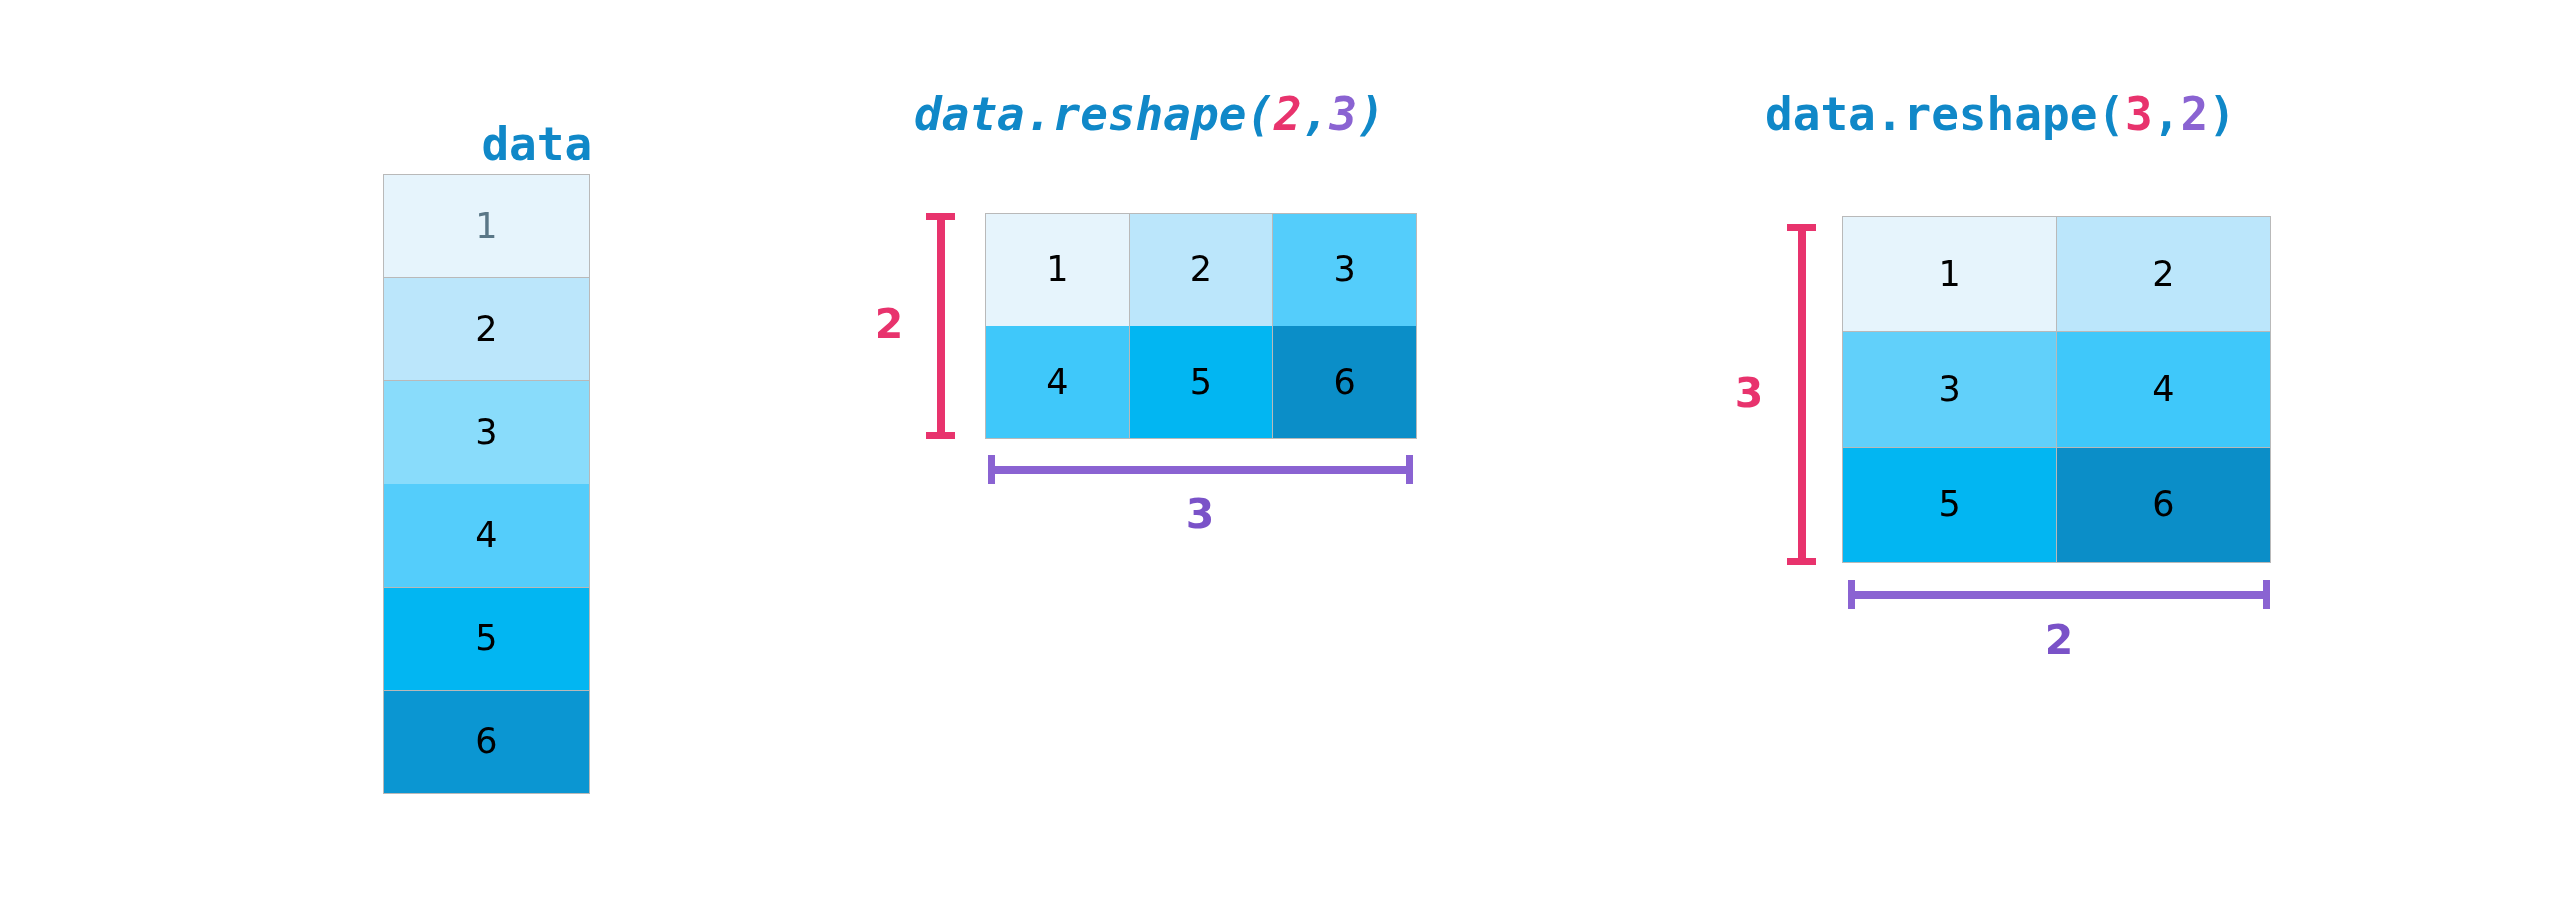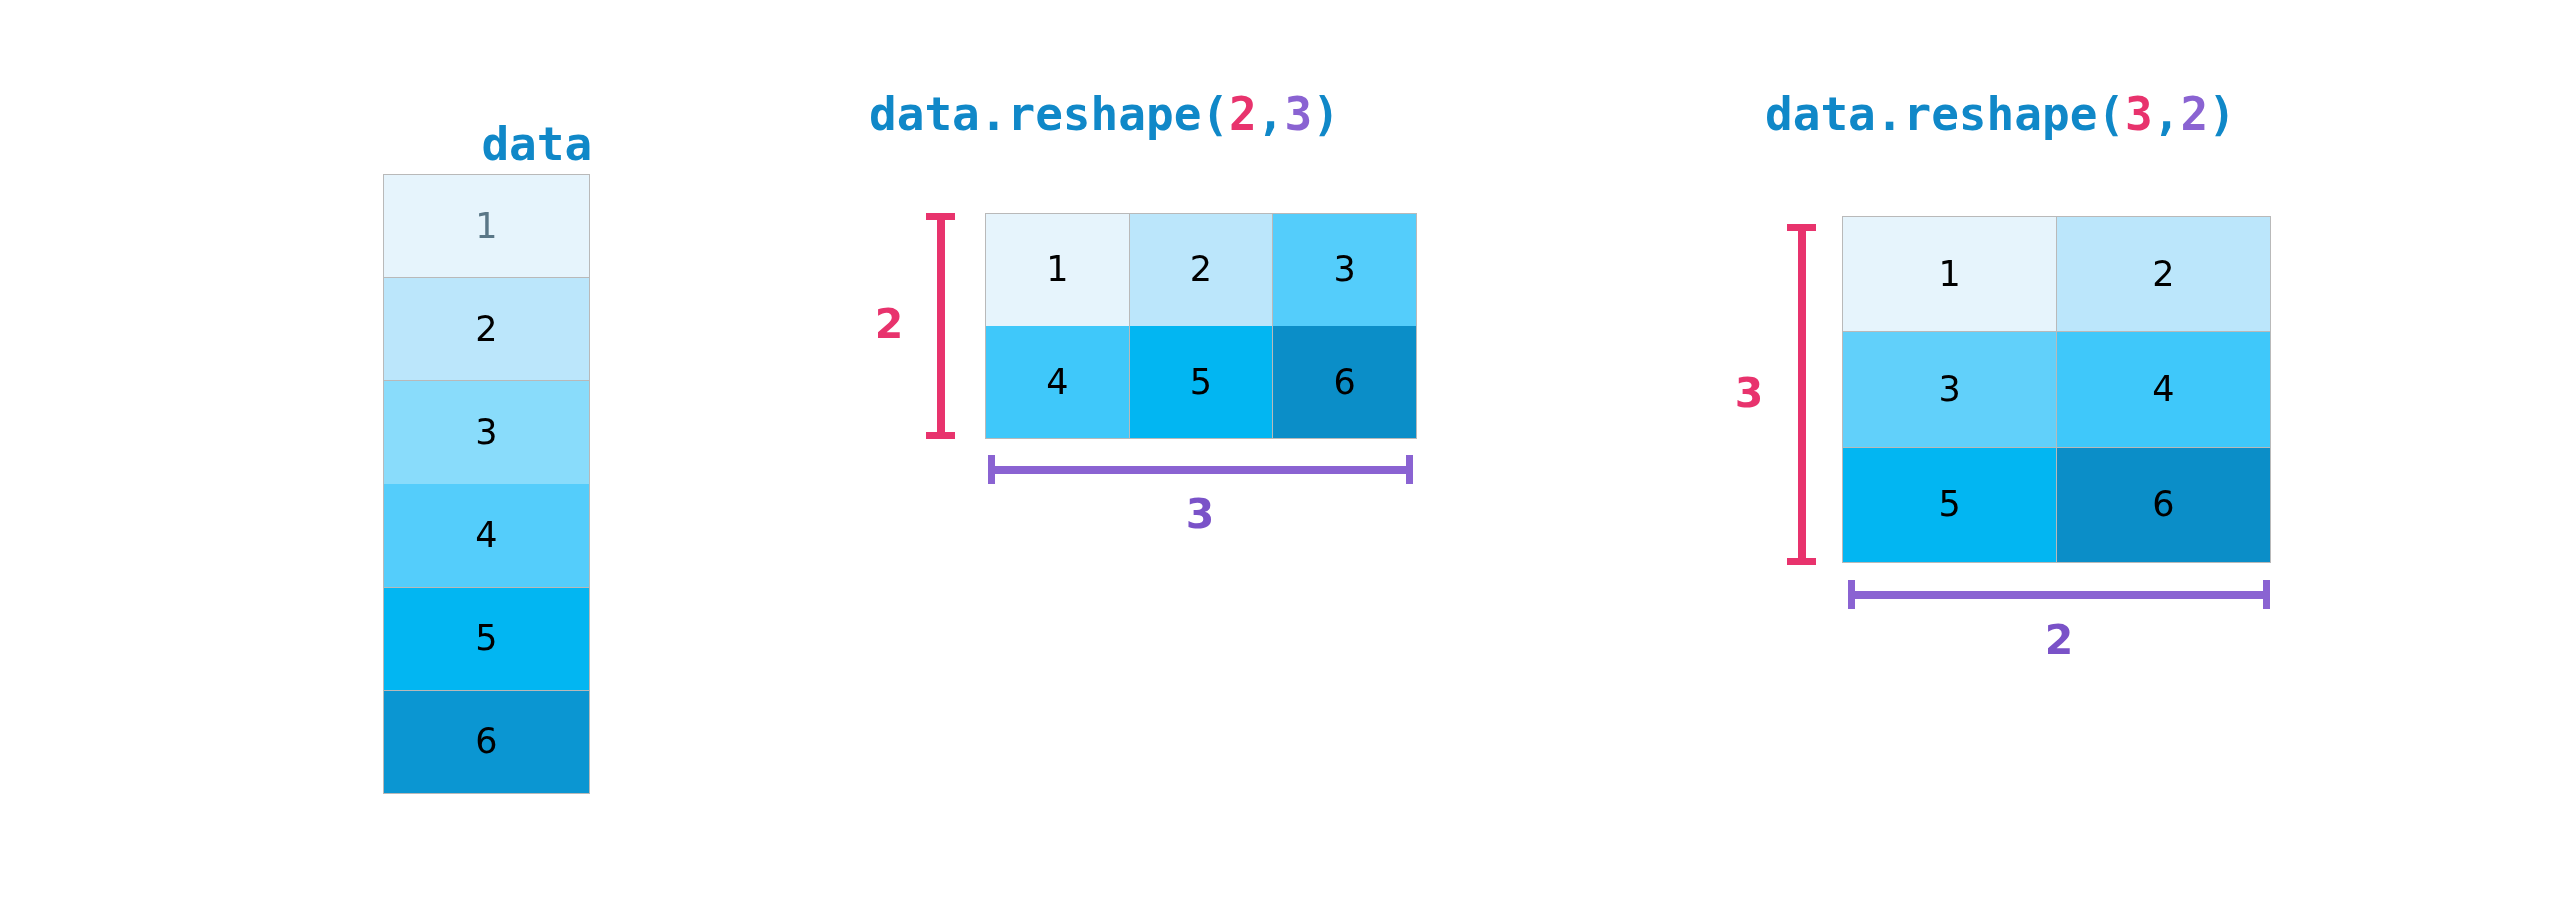--- a/index.html
+++ b/index.html
@@ -126,21 +126,21 @@
       <span>4</span>
     </div>
   <div class="cell" style="background:#02b6f2;">
       <span>5</span>
     </div>
   <div class="cell" style="background:#0b96d2;">
       <span>6</span>
     </div>
 </div>
 
-<div class="title" style="left:869px; top:91px;"><span class="blue">data.reshape(</span><span class="pink">2</span><span class="blue">,</span><span class="purple">3</span><span class="blue">)</span></div>
+<div class="title" style="left:914px; top:91px;font-style:italic;"><span class="blue">data.reshape(</span><span class="pink">2</span><span class="blue">,</span><span class="purple">3</span><span class="blue">)</span></div>
 
 <div class="vbracket" style="left:926px; top:213px; width:29px; height:226px;">
   <div class="capt" style="background:#e8336d;"></div>
   <div class="stem" style="background:#e8336d;"></div>
   <div class="capb" style="background:#e8336d;"></div>
 </div>
 <div class="dim-label pink" style="left:865px; top:304px; width:48px;">2</div>
 
 <div class="grid" style="left:985px; top:213px; width:432px; height:226px;
             grid-template-columns: repeat(3, 1fr); grid-template-rows: repeat(2, 1fr);">

